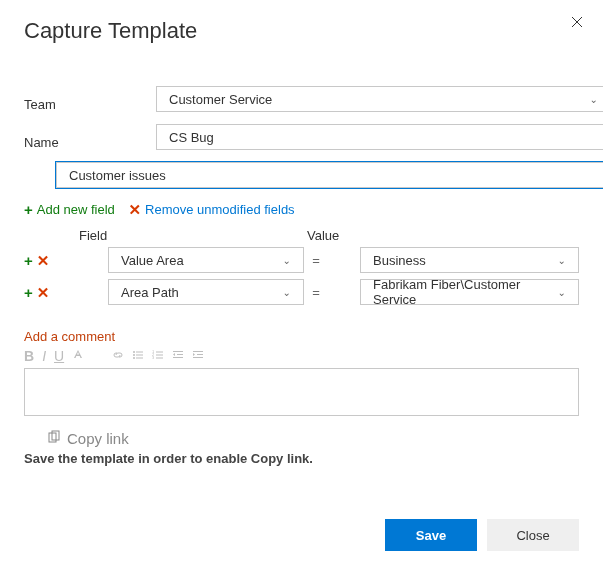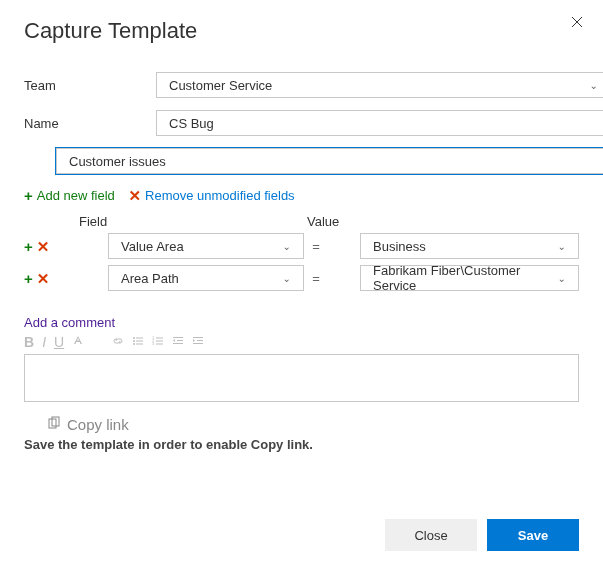--- a/index.html
+++ b/index.html
@@ -1,20 +1,20 @@
 <!DOCTYPE html>
 <html><head>
 <meta charset="utf-8">
 <style>
   * { box-sizing: border-box; margin: 0; padding: 0; }
   html, body { width: 603px; height: 573px; font-family: "Segoe UI", Arial, sans-serif; font-size: 13px; color: #333; background: #fff; }
   .dialog { position: relative; width: 603px; height: 573px; padding: 18px 24px; }
   .close-x { position: absolute; top: 14px; right: 20px; cursor: pointer; font-size: 16px; color: #333; }
-  h1.title { font-size: 22px; font-weight: 300; color: #333; margin-bottom: 28px; }
-  .form-row { display: flex; align-items: center; margin-bottom: 12px; }
+  h1.title { font-size: 22px; font-weight: 300; color: #333; margin-bottom: 42px; }
+  .form-row { display: flex; align-items: flex-end; margin-bottom: 12px; }
   .form-row .label { width: 100px; font-size: 13px; color: #333; }
   .form-row .control { flex: 1; }
   .select-like, input[type=text] {
     width: 100%; height: 26px; border: 1px solid #c8c8c8; background: #fff;
     font-family: inherit; font-size: 13px; padding: 0 12px; color: #333; margin-left: 32px;
   }
   .select-like { display: flex; align-items: center; justify-content: space-between; cursor: pointer; }
   .select-like .chev { color: #666; font-size: 10px; }
   .focused { border: 1px solid #0078d4; box-shadow: 0 0 0 1px #0078d4; outline: none; }
   .link-row { margin-top: 14px; margin-bottom: 10px; font-size: 13px; }
@@ -24,21 +24,21 @@
   .link-green { color: #107c10; }
   .link-blue { color: #0078d4; }
   .field-grid { display: flex; gap: 10px; align-items: center; margin-left: 55px; margin-bottom: 4px; }
   .field-header { font-size: 13px; color: #333; }
   .field-row { display: flex; align-items: center; gap: 6px; margin-bottom: 6px; }
   .icon-pair { display: flex; gap: 4px; width: 46px; justify-content: flex-start; }
   .icon-pair span { cursor: pointer; }
   .field-select { flex: 0 0 196px; }
   .value-select { flex: 1; }
   .eq { width: 12px; text-align: center; color: #666; }
-  .comment-label { margin-top: 24px; font-size: 13px; color: #4c1d95; }
+  .comment-label { margin-top: 24px; font-size: 13px; color: #c2410c; }
   .toolbar { display: flex; gap: 8px; padding: 4px 0; color: #bdbdbd; font-size: 14px; align-items: center; }
   .toolbar span { cursor: default; }
   .toolbar svg { fill: #bdbdbd; }
   .comment-box { border: 1px solid #c8c8c8; height: 48px; width: 100%; }
   .copy-row { margin-top: 14px; display: inline-flex; gap: 6px; color: #888; font-size: 15px; cursor: default; padding-left: 24px; }
   .copy-row svg { fill: #888; }
   .hint { font-size: 13px; color: #444; margin-top: 4px; font-weight: bold; }
   .footer { position: absolute; bottom: 22px; right: 24px; display: flex; gap: 10px; }
   .btn { width: 92px; height: 32px; border: none; font-family: inherit; font-size: 13px; cursor: pointer; }
   .btn-primary { background: #0078d4; color: #fff; font-weight: 600; }
@@ -191,17 +191,17 @@
   <div class="copy-row">
     <svg width="13" height="13" viewBox="0 0 13 13">
         <rect x="1" y="3" width="7" height="9" fill="none" stroke="#888"></rect>
         <rect x="4" y="1" width="7" height="9" fill="none" stroke="#888"></rect>
       </svg>
     <span>Copy link</span>
   </div>
   <div class="hint">Save the template in order to enable Copy link.</div>
 
   <div class="footer">
+    <button class="btn btn-primary">Save</button>
     <button class="btn btn-secondary">Close</button>
-    <button class="btn btn-primary">Save</button>
   </div>
 
 </div>
 
 </body></html>

